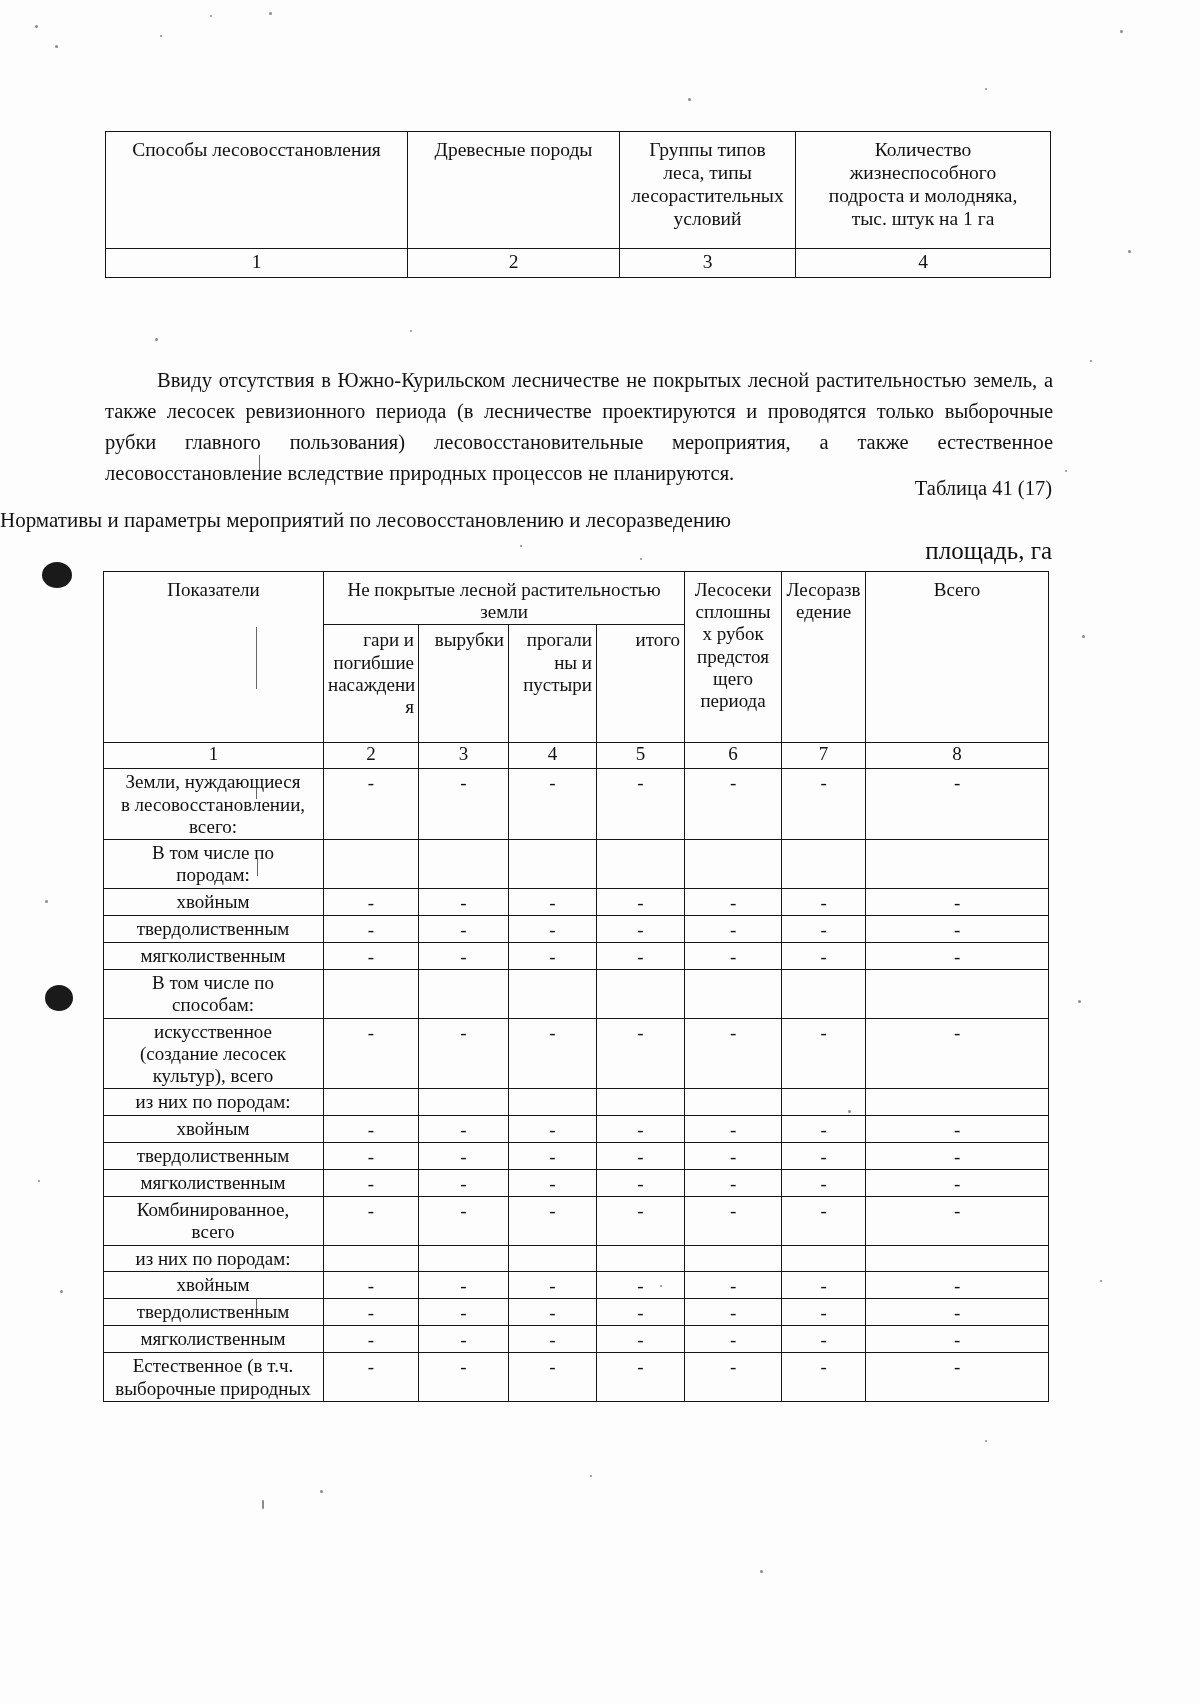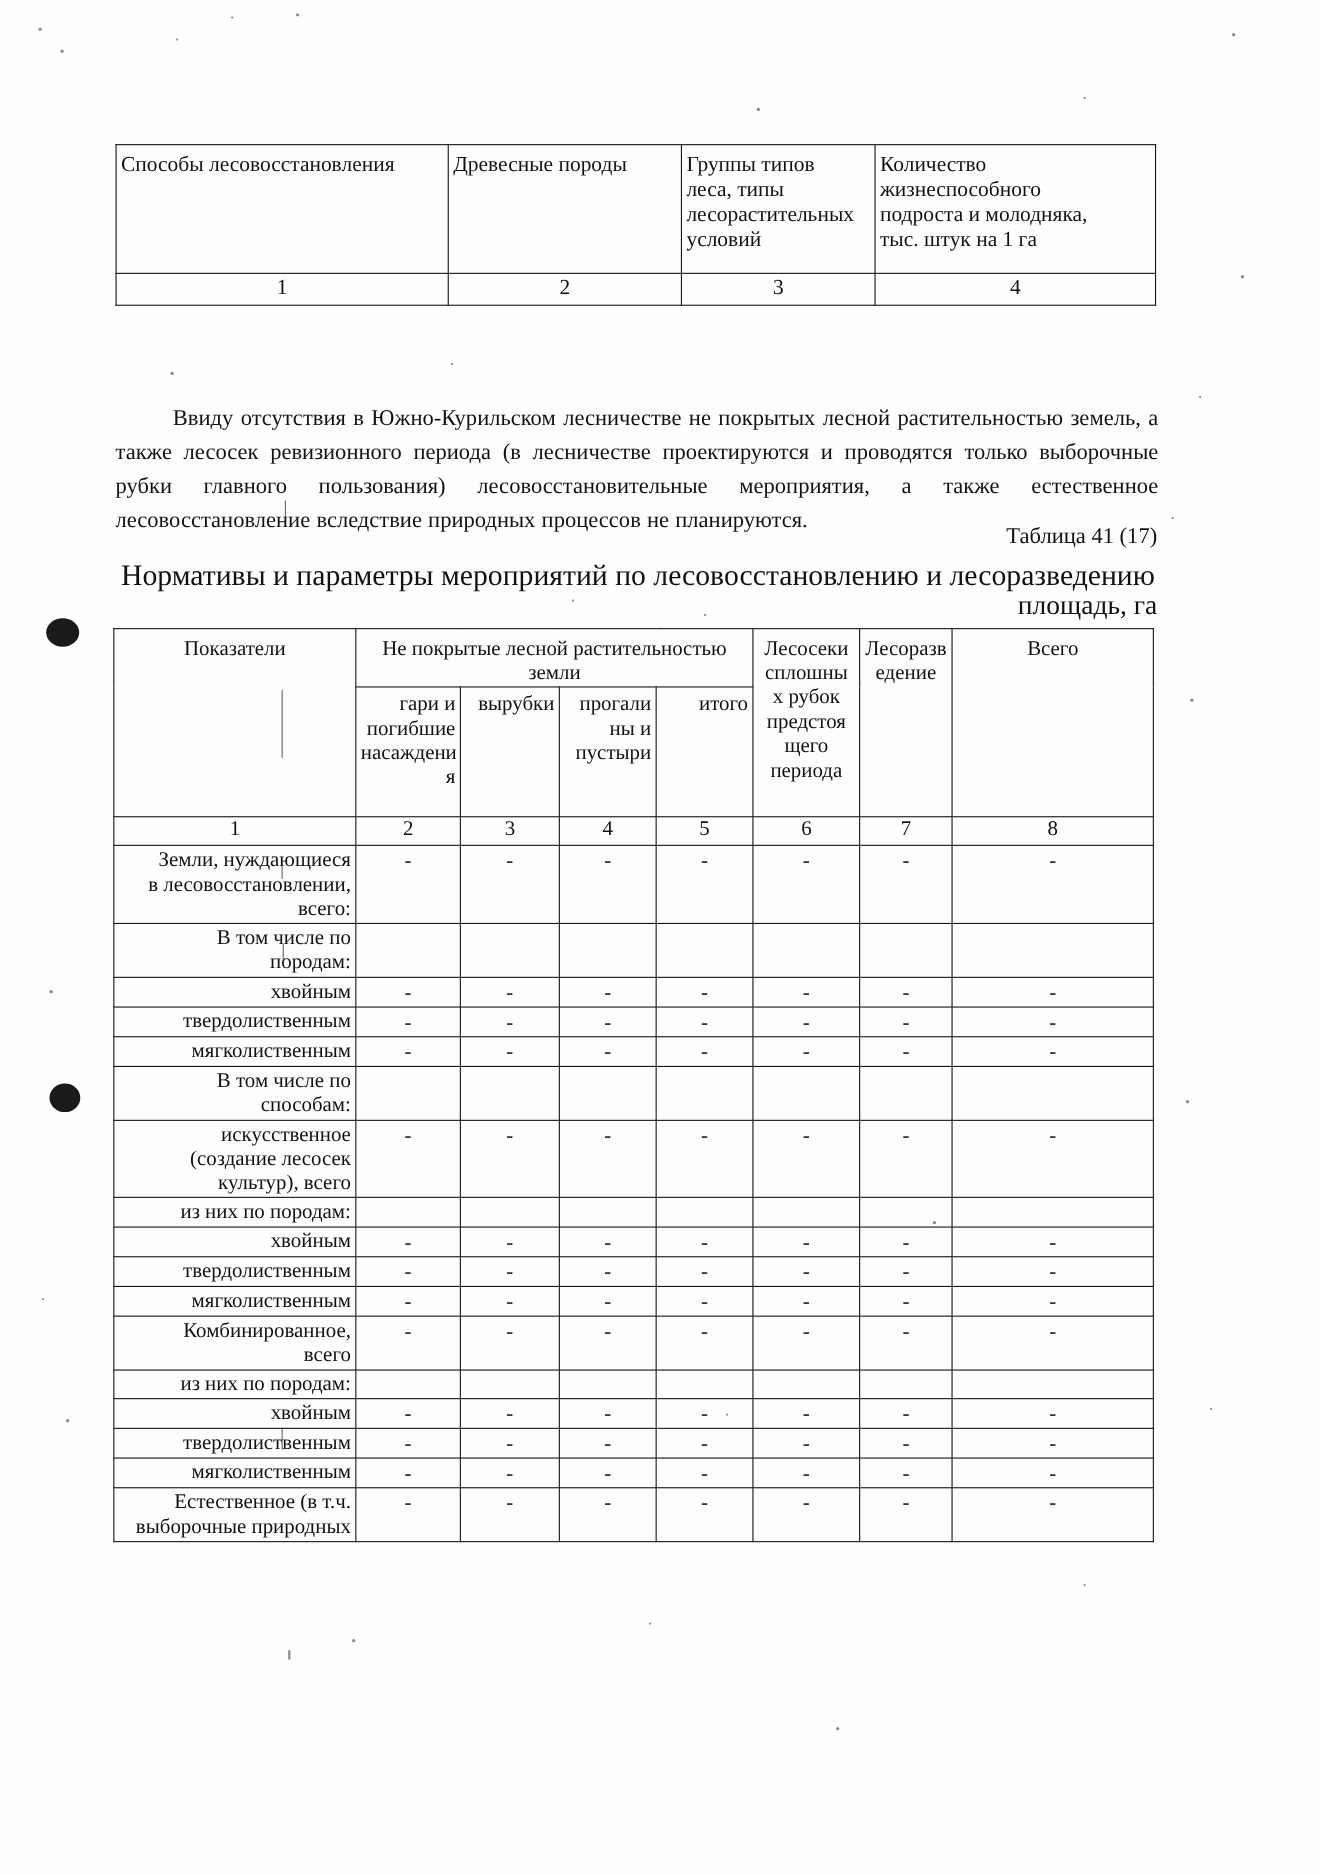--- a/index.html
+++ b/index.html
@@ -64,20 +64,21 @@
 
   
   #table-one-wrap {
     position: absolute;
     left: 105px;
     top: 131px;
     width: 945px;
   }
   #table-one { width: 945px; }
   #table-one td.hdr {
+    text-align: center;
     vertical-align: top;
     height: 108px;
     padding-top: 6px;
   }
   #table-one td.num {
     text-align: center;
     height: 26px;
     padding: 1px 4px;
   }
   #table-one td.body {
@@ -105,22 +106,22 @@
     right: 148px;
     top: 477px;
     font-size: 20.5px;
     text-align: right;
   }
   #table-title {
     position: absolute;
     left: 0;
     top: 508px;
     width: 1160px;
-    text-align: center;
-    font-size: 27px;
+    text-align: left;
+    font-size: 21px;
   }
   #units-label {
     position: absolute;
     right: 148px;
     top: 537px;
     font-size: 25px;
   }
 
   
   #table-two-wrap {
@@ -144,21 +145,21 @@
     text-align: right;
     vertical-align: top;
     padding-top: 4px;
   }
   #table-two td.colnum {
     text-align: center;
     height: 25px;
     padding: 0 4px;
   }
   #table-two td.rowlabel {
-    text-align: right;
+    text-align: center;
     vertical-align: top;
     padding-top: 2px;
     padding-left: 3px;
   }
   #table-two td.val {
     text-align: center;
     vertical-align: top;
     padding-top: 3px;
   }
 

